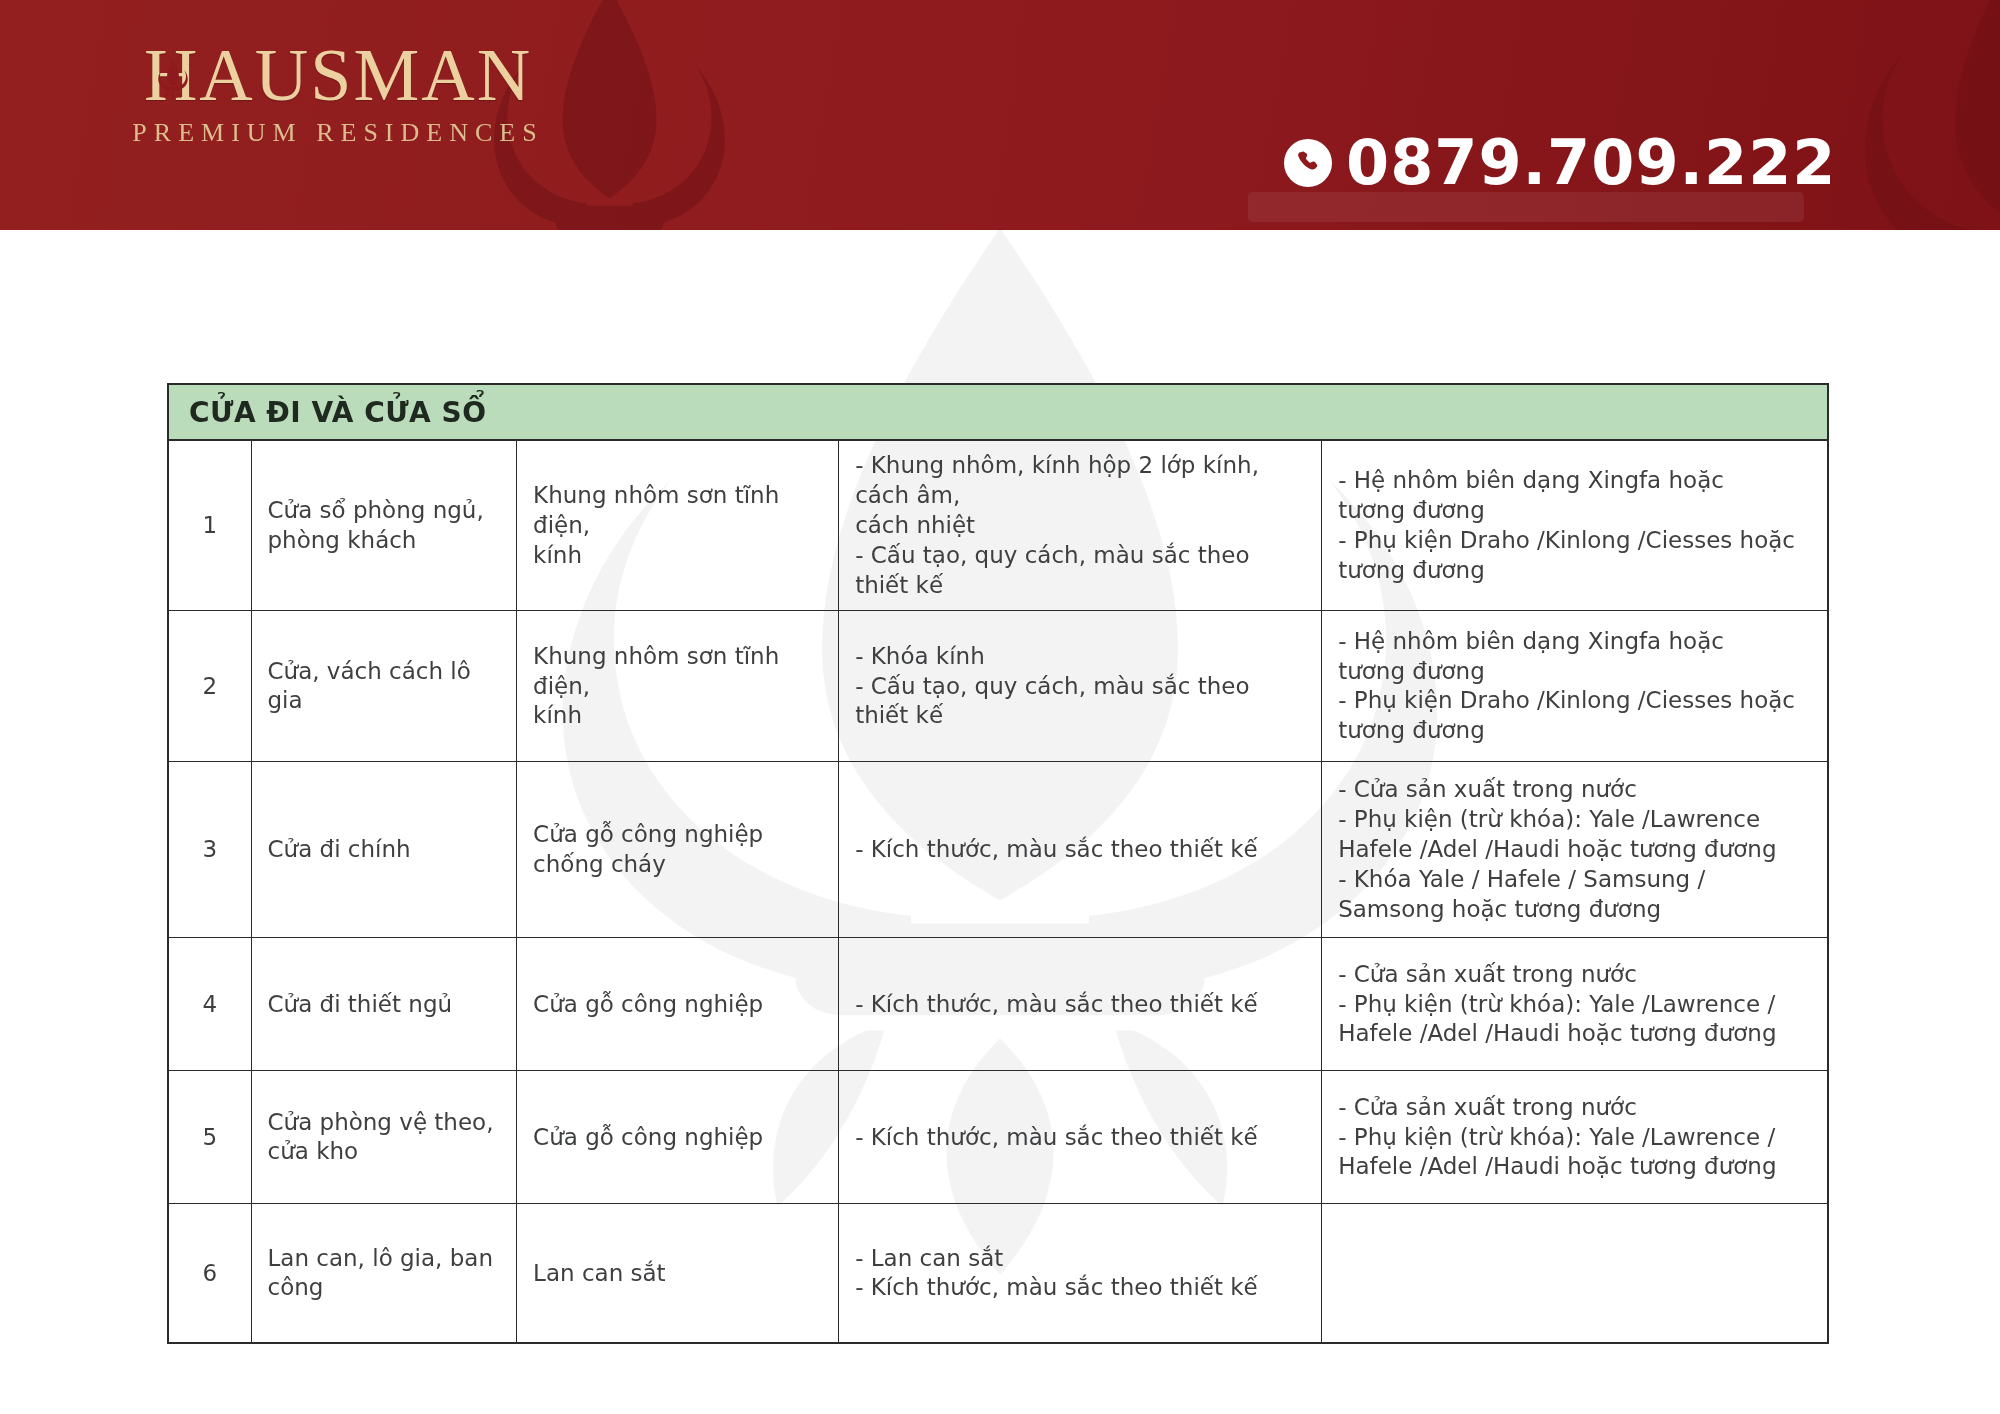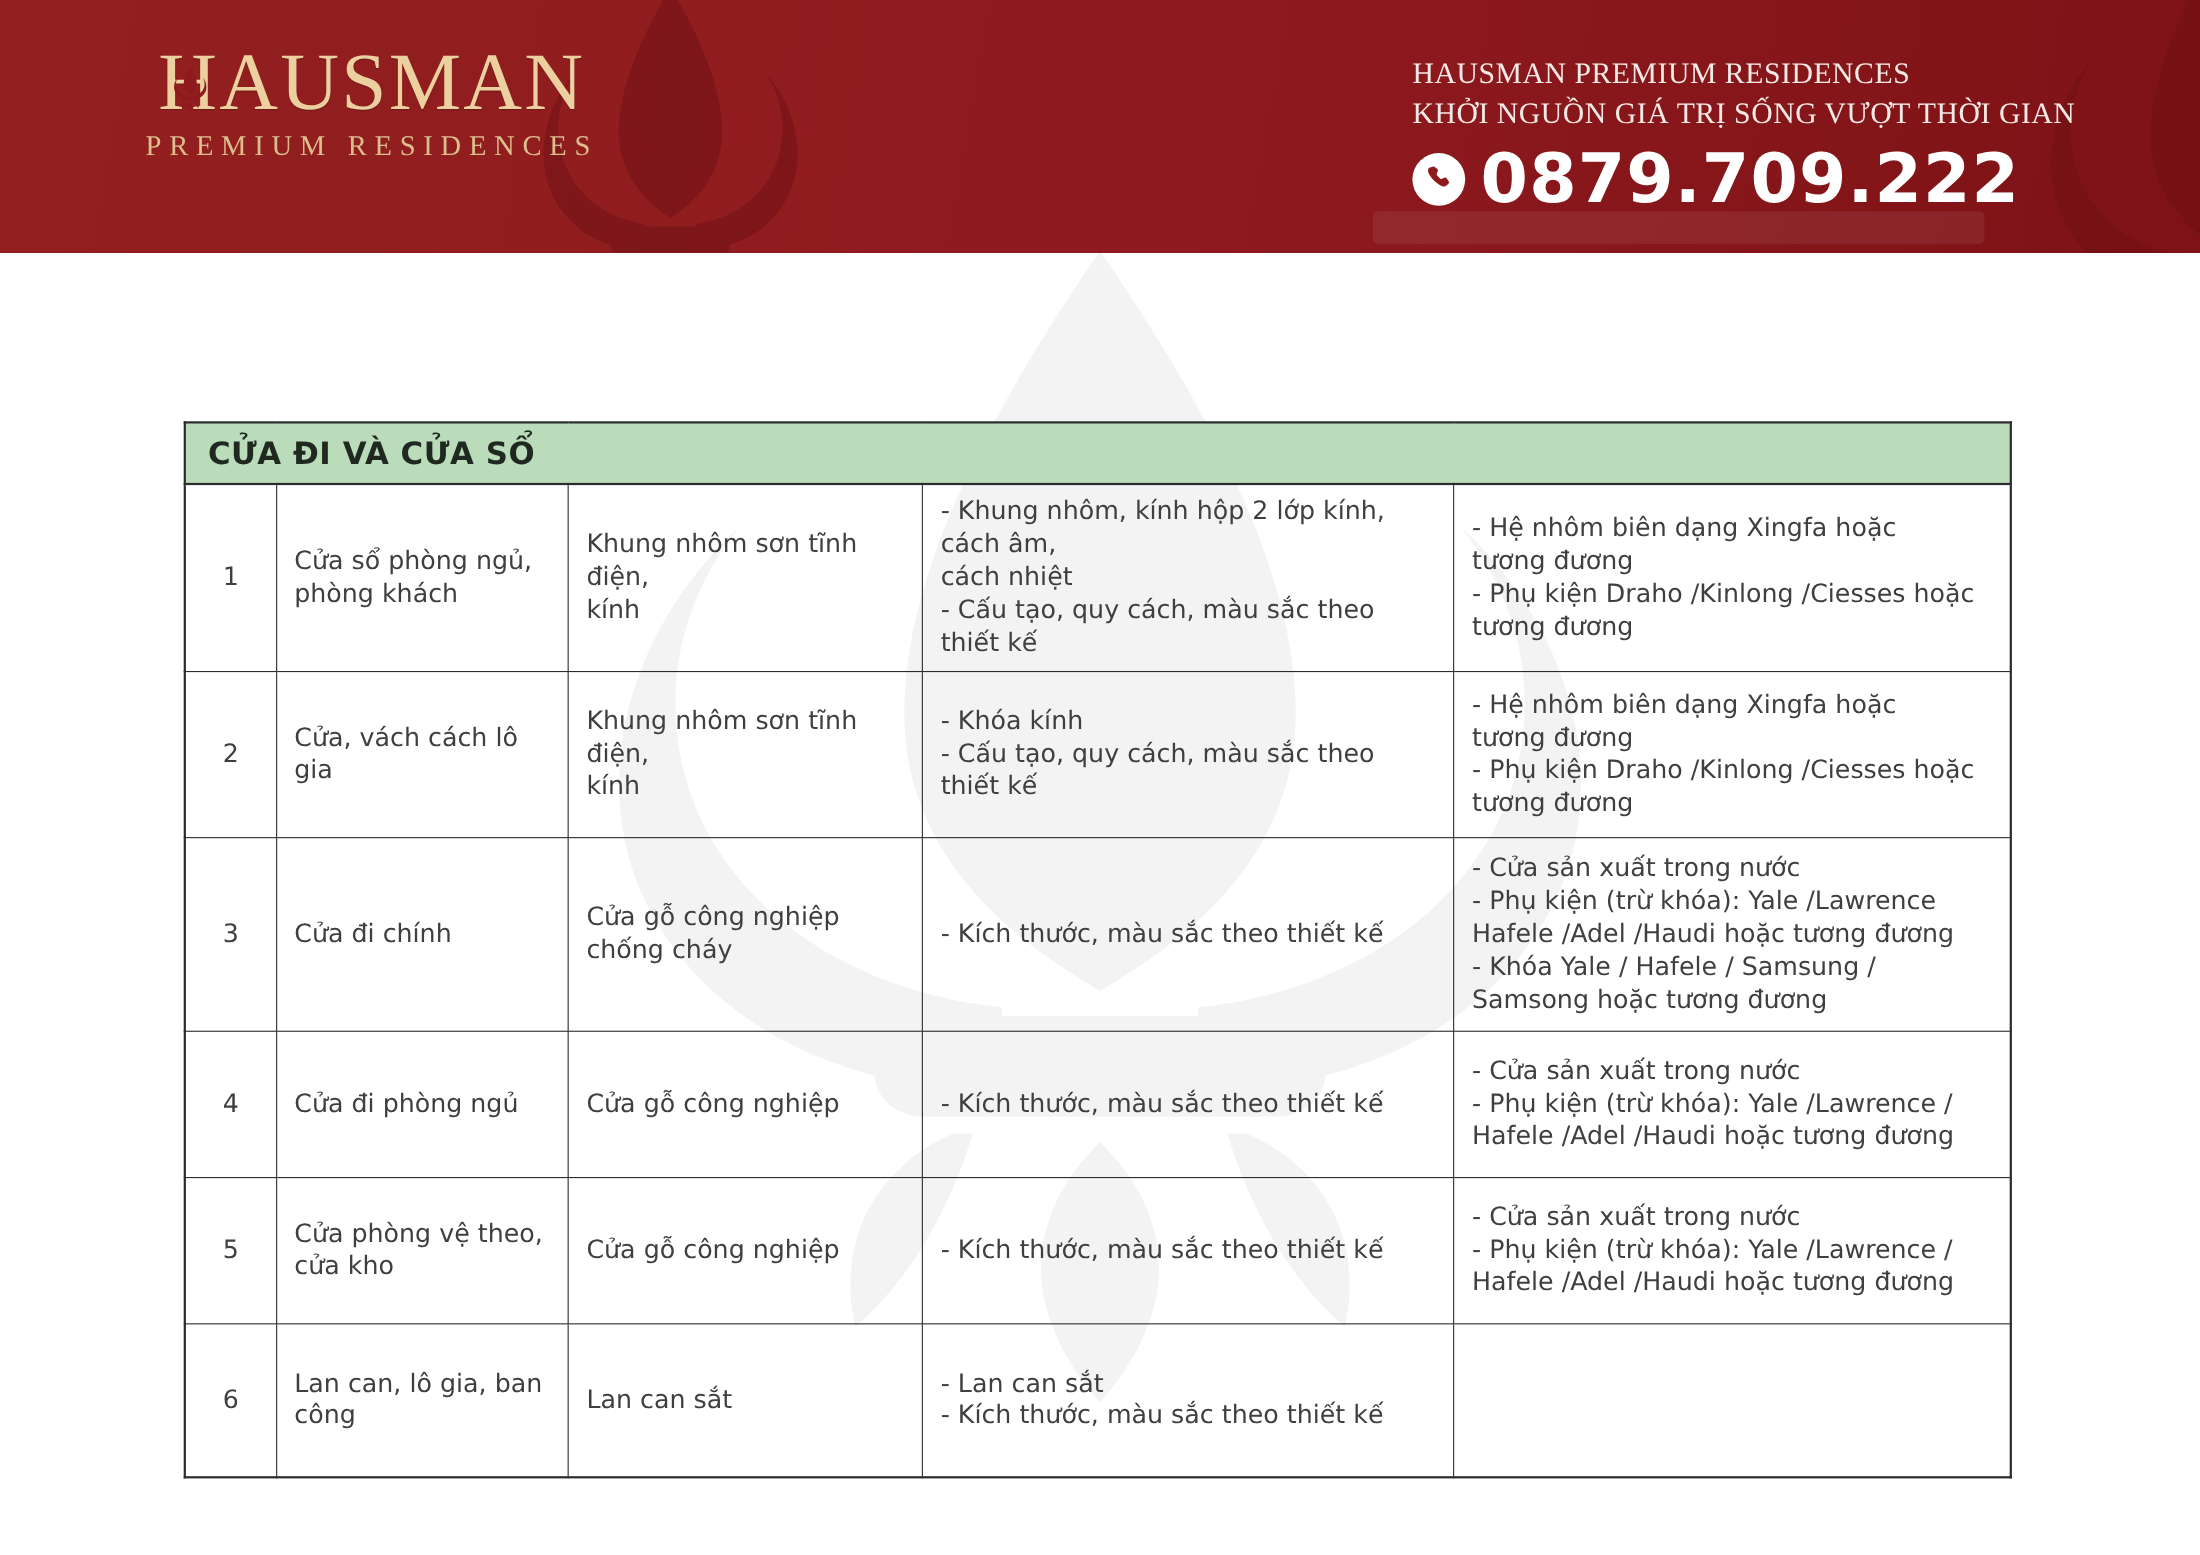--- a/index.html
+++ b/index.html
@@ -98,22 +98,20 @@
     <div class="logo">
       <div class="logo-word">
         <span>HAUSMAN</span>
         <svg class="logo-fleur" viewBox="0 0 100 140">
           <use href="#fleur" fill="#8e1a1e"></use>
         </svg>
       </div>
       <div class="logo-sub">PREMIUM RESIDENCES</div>
     </div>
 
-    <div class="header-right">HAUSMAN PREMIUM RESIDENCES
-KHỞI NGUỒN GIÁ TRỊ SỐNG VƯỢT THỜI GIAN</div>
 
     <div class="phone-row">
       <div class="phone-badge">
         <svg viewBox="0 0 24 24">
             <use href="#handset" fill="#8e1a1e"></use>
           </svg>
       </div>
       <div class="phone-number">0879.709.222</div>
     </div>
     <div class="phone-band"></div>
@@ -173,21 +171,21 @@
 chống cháy</td>
             <td class="col-spec">- Kích thước, màu sắc theo thiết kế</td>
             <td class="col-brand">- Cửa sản xuất trong nước
 - Phụ kiện (trừ khóa): Yale /Lawrence
 Hafele /Adel /Haudi hoặc tương đương
 - Khóa Yale / Hafele / Samsung /
 Samsong hoặc tương đương</td>
           </tr>
           <tr>
             <td class="col-no">4</td>
-            <td class="col-item">Cửa đi phòng ngủ</td>
+            <td class="col-item">Cửa đi thiết ngủ</td>
             <td class="col-material">Cửa gỗ công nghiệp</td>
             <td class="col-spec">- Kích thước, màu sắc theo thiết kế</td>
             <td class="col-brand">- Cửa sản xuất trong nước
 - Phụ kiện (trừ khóa): Yale /Lawrence /
 Hafele /Adel /Haudi hoặc tương đương</td>
           </tr>
           <tr>
             <td class="col-no">5</td>
             <td class="col-item">Cửa phòng vệ theo,
 cửa kho</td>

